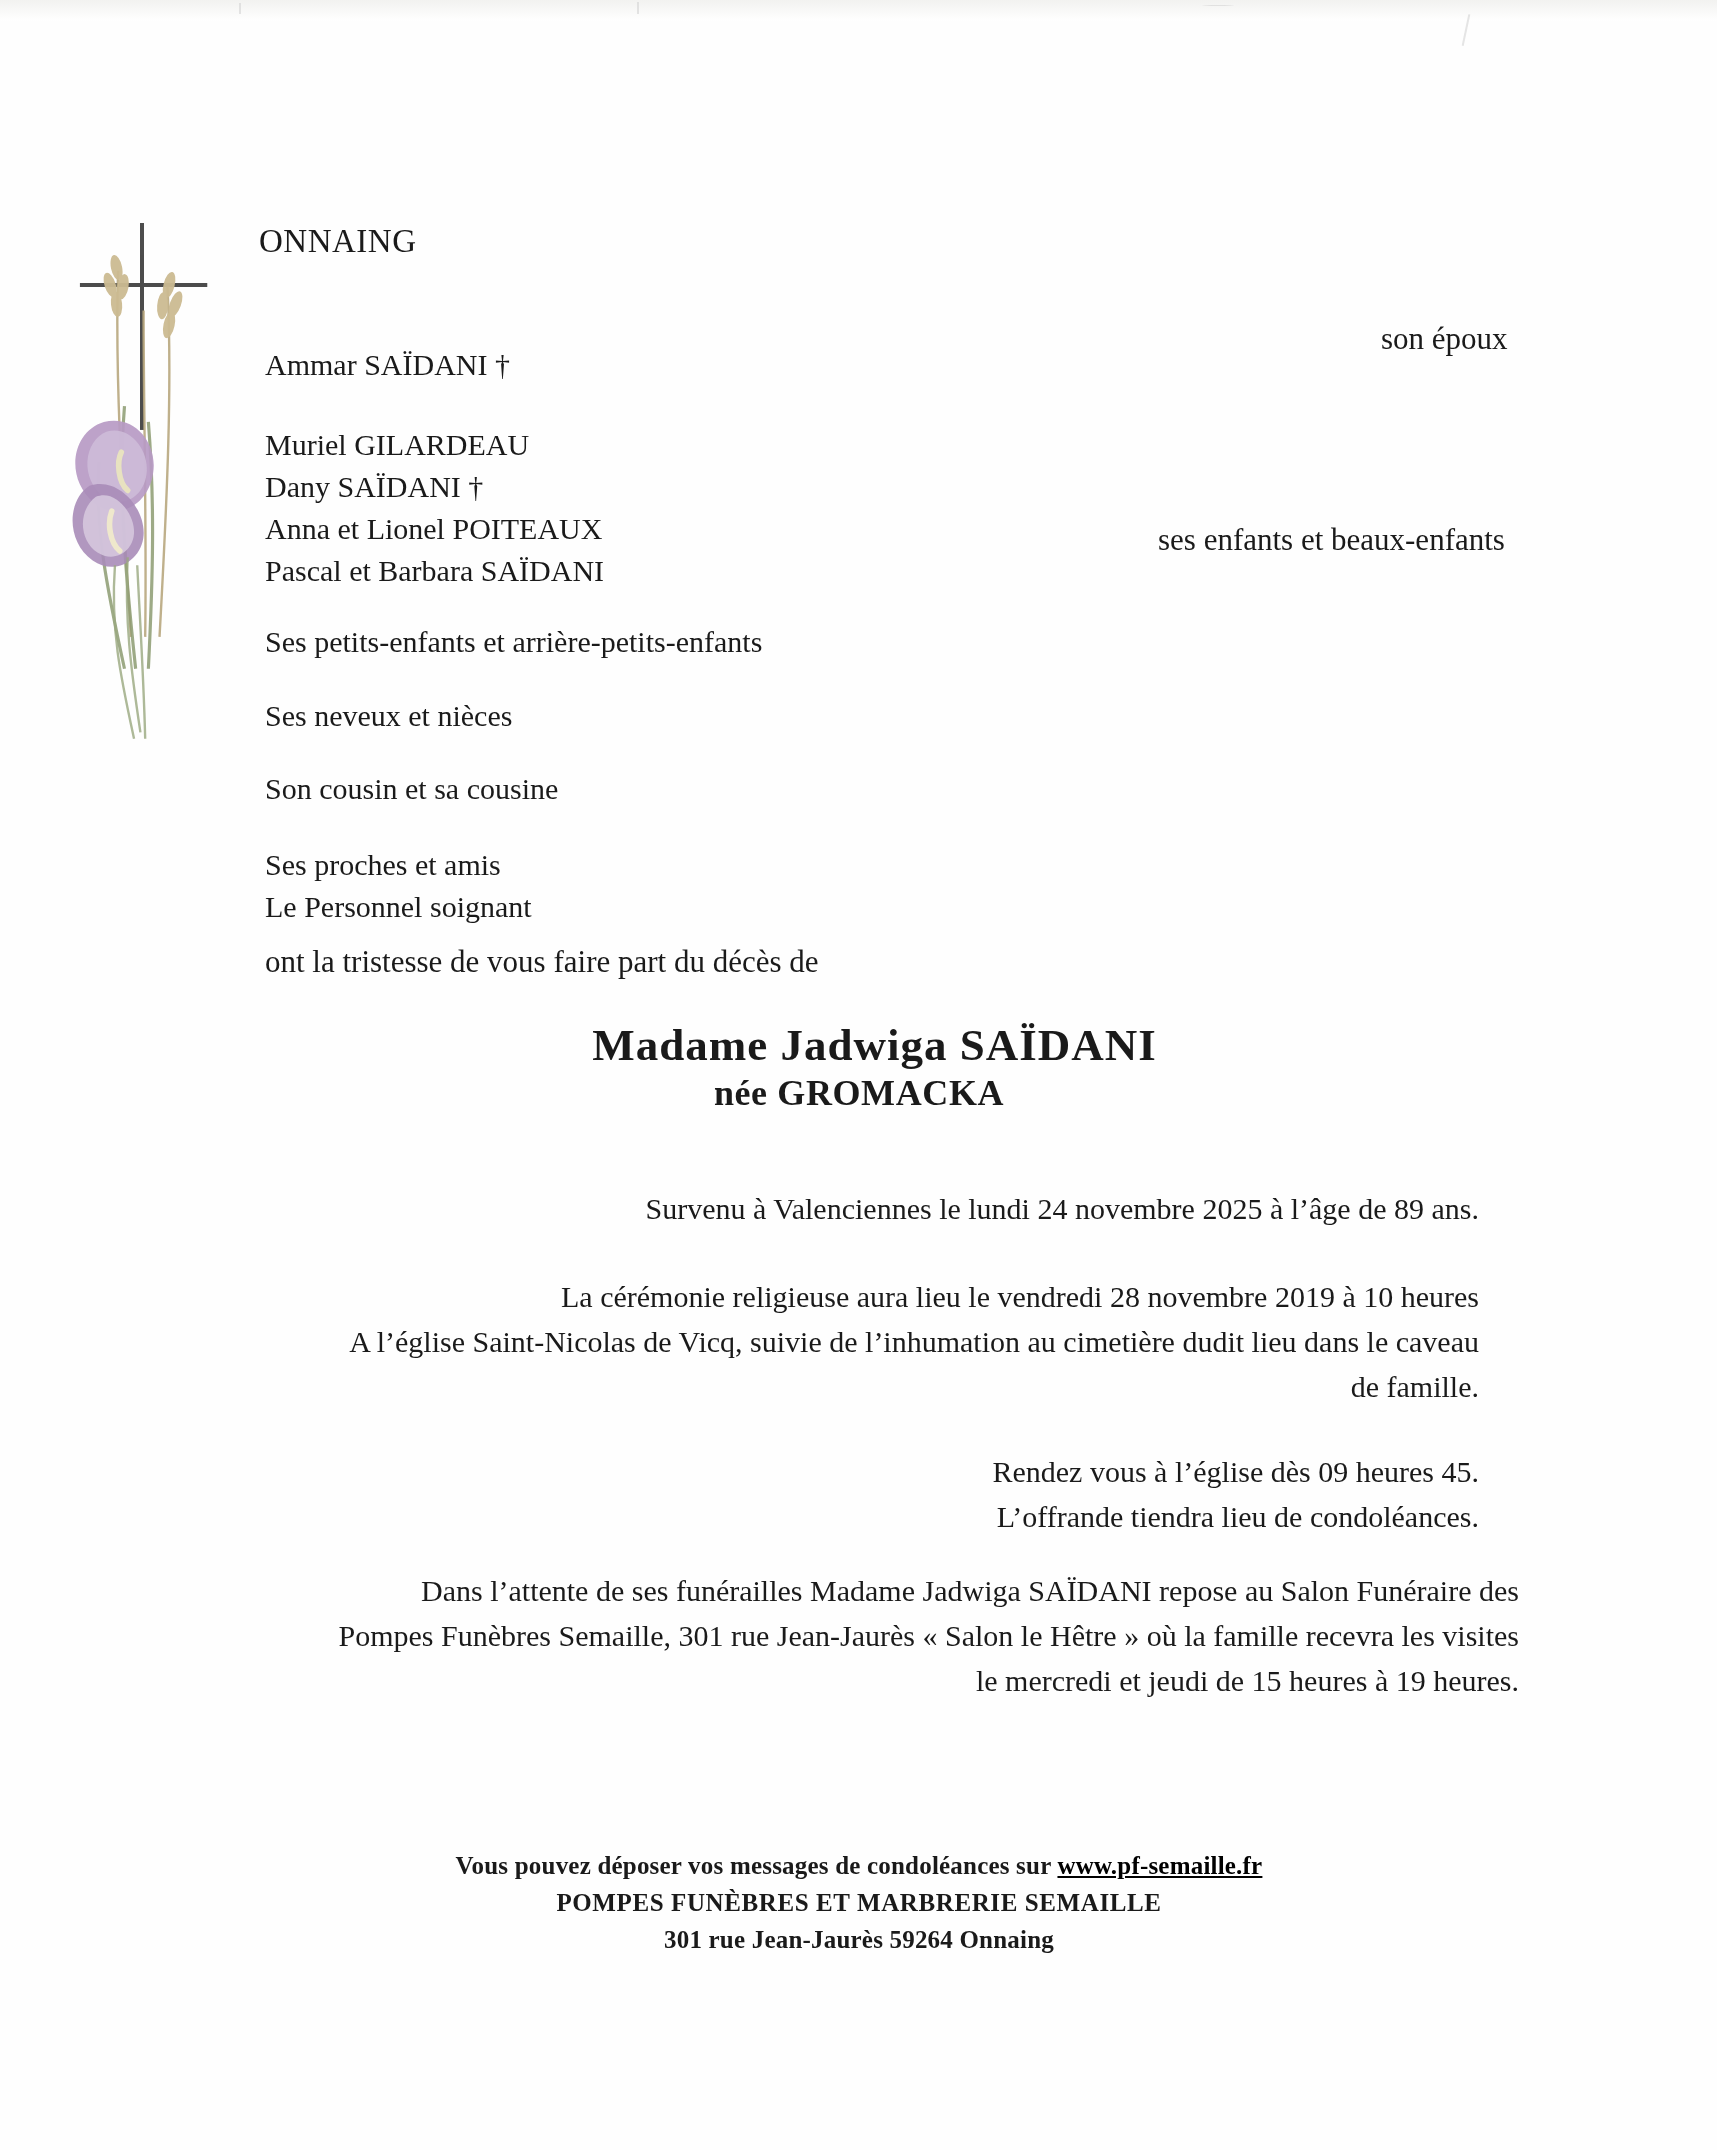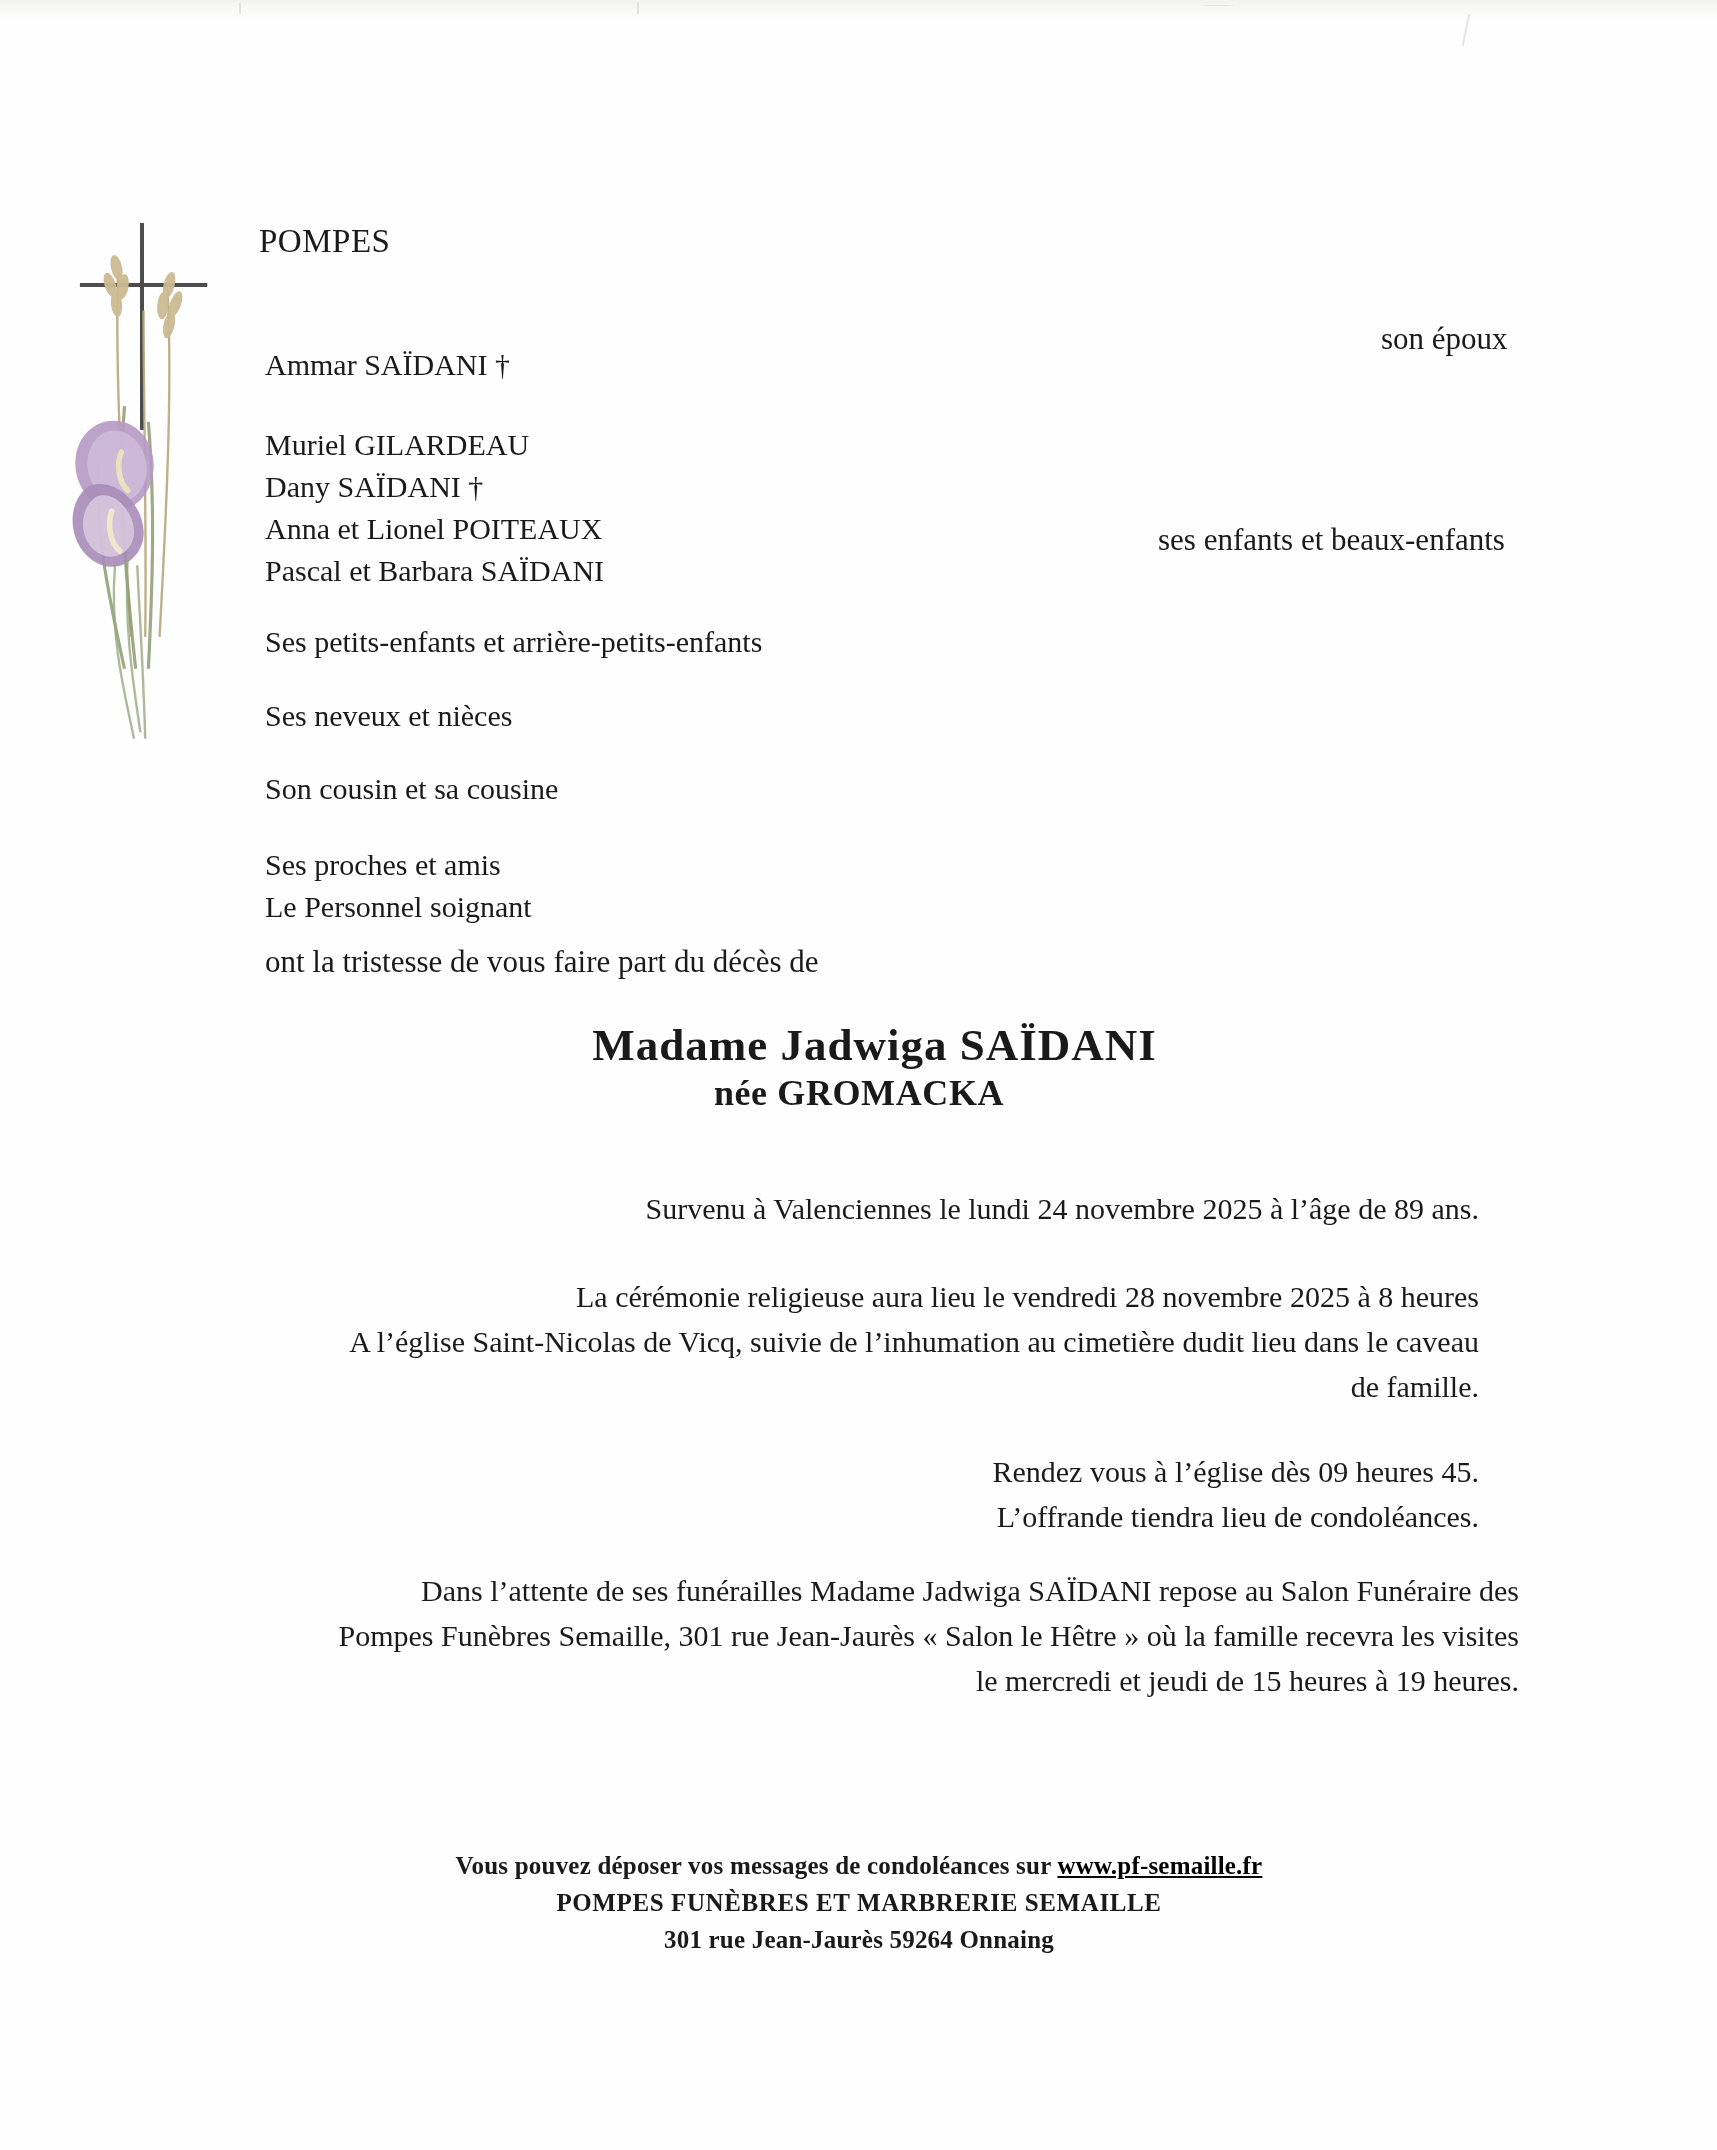--- a/index.html
+++ b/index.html
@@ -184,21 +184,21 @@
       </g>
 
       <g stroke="#9aa87f" stroke-width="3" fill="none" opacity=".8">
         <path d="M100 420 C 96 500, 104 560, 116 640"></path>
         <path d="M112 430 C 116 510, 120 570, 122 648"></path>
         <path d="M84 430 C 78 512, 92 574, 108 648"></path>
       </g>
     </svg>
   </div>
 
-  <div class="city">POMPES</div>
+  <div class="city">ONNAING</div>
 
   <div class="left-col spouse-left">Ammar SAÏDANI †</div>
   <div class="right-col spouse-right">son époux</div>
 
   <div class="left-col children-left">Muriel GILARDEAU
 Dany SAÏDANI †
 Anna et Lionel POITEAUX
 Pascal et Barbara SAÏDANI</div>
   <div class="right-col children-right">ses enfants et beaux-enfants</div>
 
@@ -209,21 +209,21 @@
 Le Personnel soignant</div>
 
   <div class="intro">ont la tristesse de vous faire part du décès de</div>
 
   <div class="name-block">
     <div class="deceased-name">Madame Jadwiga SAÏDANI</div>
     <div class="deceased-maiden">née GROMACKA</div>
   </div>
 
   <div class="centered-para p-death">Survenu à Valenciennes le lundi 24 novembre 2025 à l’âge de 89 ans.</div>
-  <div class="centered-para p-ceremony" style="white-space:pre-line;">La cérémonie religieuse aura lieu le vendredi 28 novembre 2025 à 8 heures
+  <div class="centered-para p-ceremony" style="white-space:pre-line;">La cérémonie religieuse aura lieu le vendredi 28 novembre 2019 à 10 heures
 A l’église Saint-Nicolas de Vicq, suivie de l’inhumation au cimetière dudit lieu dans le caveau
 de famille.</div>
   <div class="centered-para p-meeting" style="white-space:pre-line;">Rendez vous à l’église dès 09 heures 45.
 L’offrande tiendra lieu de condoléances.</div>
   <div class="centered-para p-repose" style="white-space:pre-line;">Dans l’attente de ses funérailles Madame Jadwiga SAÏDANI repose au Salon Funéraire des
 Pompes Funèbres Semaille, 301 rue Jean-Jaurès « Salon le Hêtre » où la famille recevra les visites
 le mercredi et jeudi de 15 heures à 19 heures.</div>
 
   <div class="footer">
     <div>

